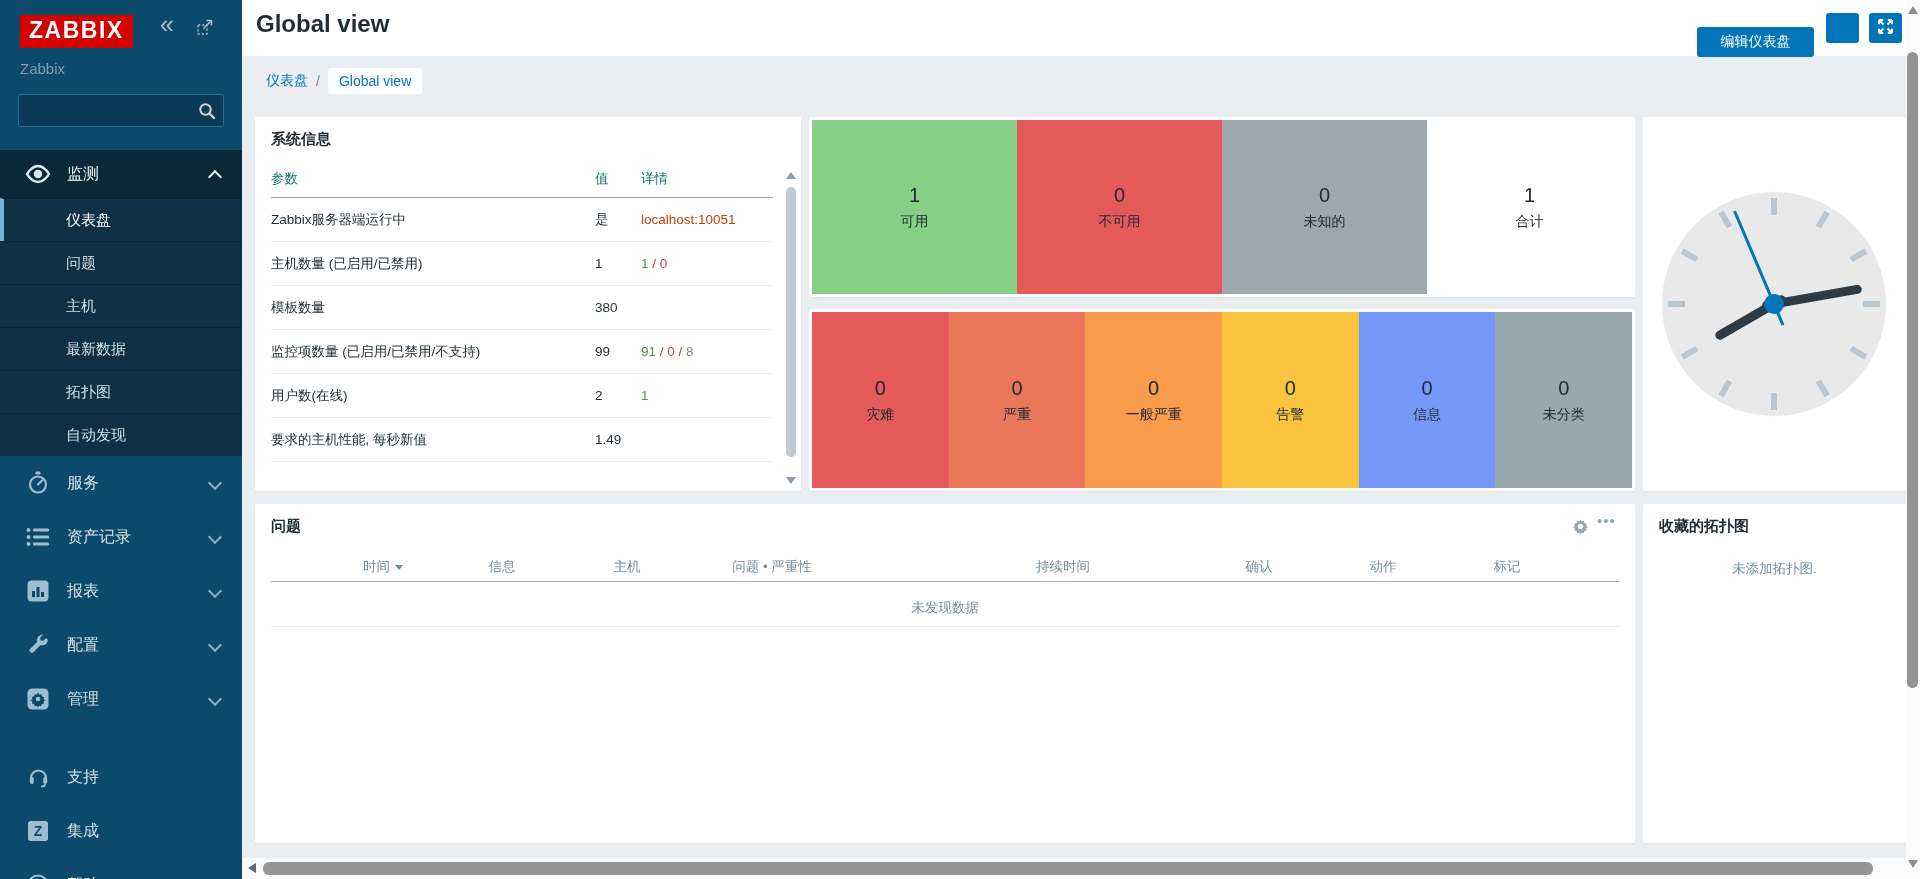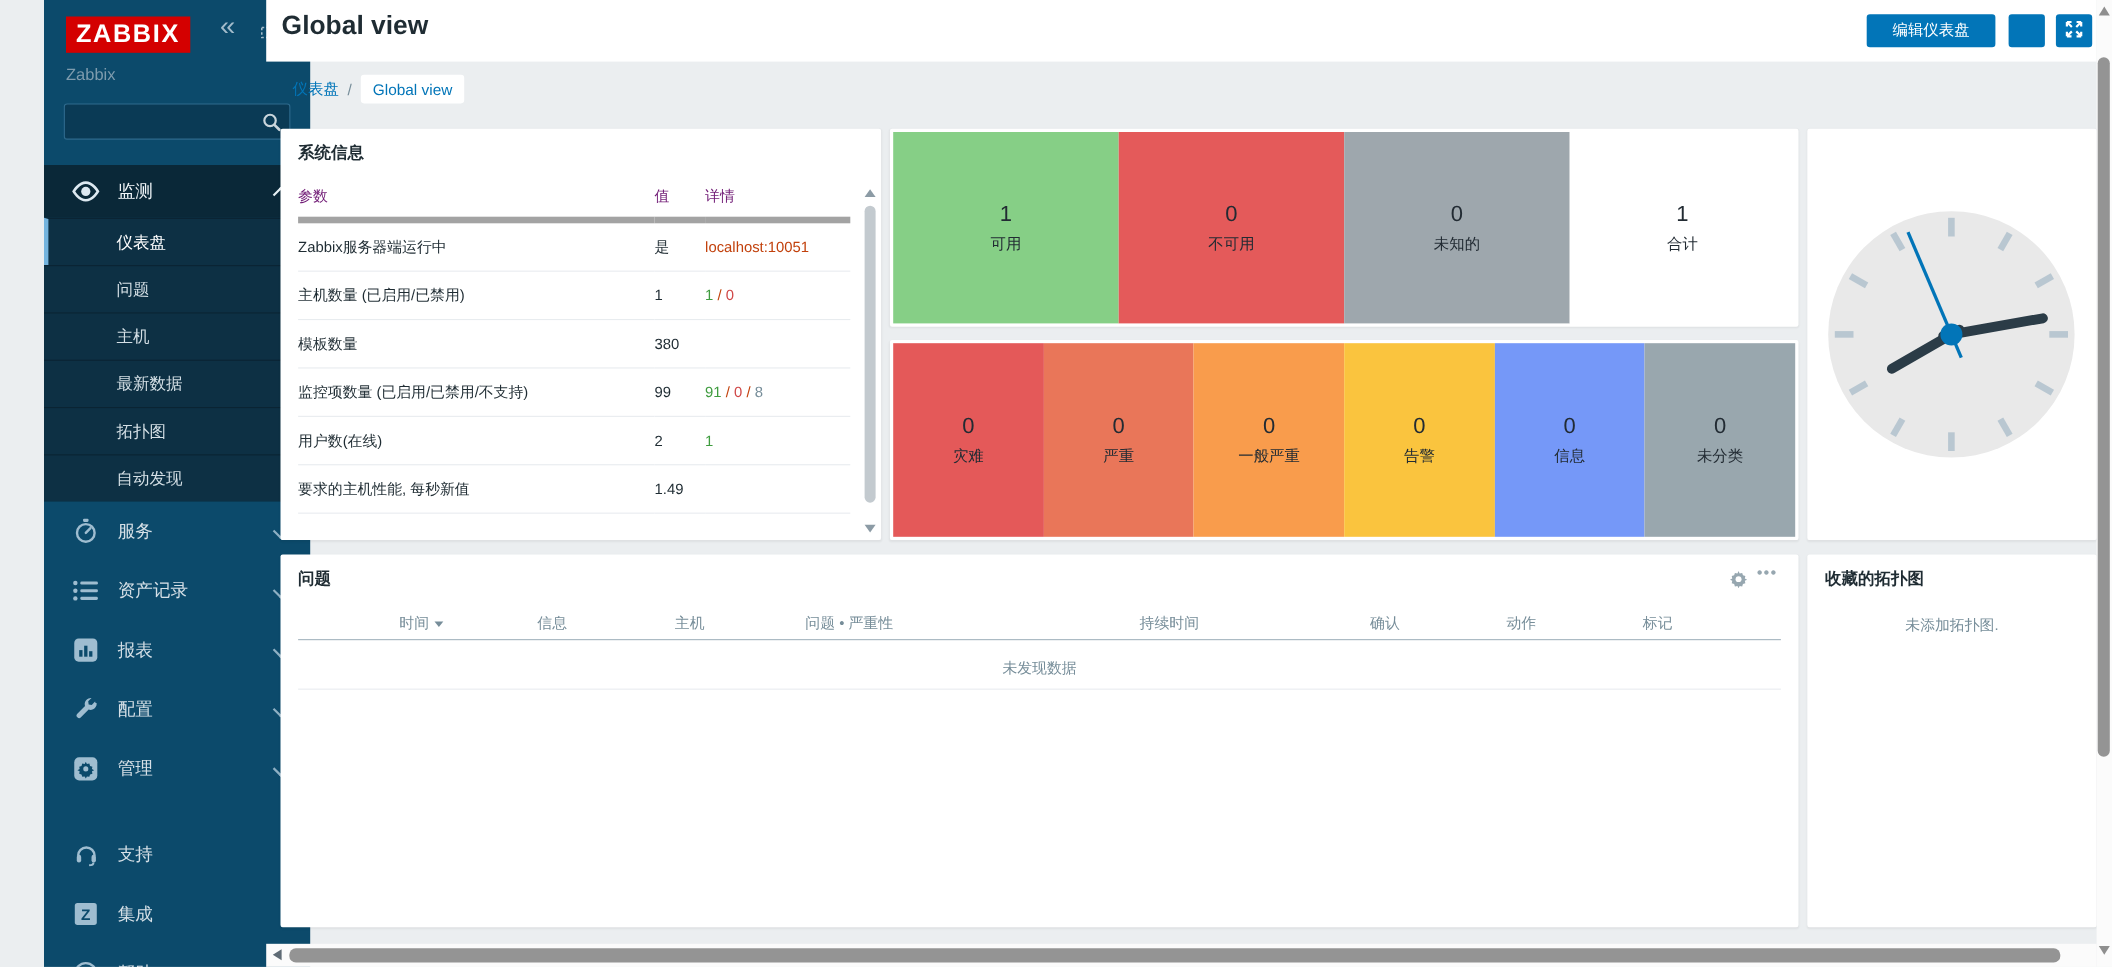--- a/index.html
+++ b/index.html
@@ -1,20 +1,20 @@
 <!DOCTYPE html>
 <html><head>
 <meta charset="utf-8">
 <style>
   html,body{margin:0;padding:0;overflow:hidden;}
   body{width:1920px;height:879px;position:relative;background:#EBEEF0;
        font-family:"Liberation Sans","DejaVu Sans",sans-serif;color:#1F2C33;}
 
   
-  .sidebar{position:absolute;left:0;top:0;width:242px;height:879px;background:#0C4A6B;overflow:hidden;margin-left:40px;}
+  .sidebar{position:absolute;left:0;top:0;width:242px;height:879px;background:#0C4A6B;overflow:hidden;}
   .logo{position:absolute;left:20px;top:15px;background:#D40000;color:#fff;font-weight:bold;
         font-size:23px;letter-spacing:1.5px;padding:2px 9px 4px;cursor:pointer;}
   .collapse-btn{position:absolute;left:160px;top:12px;font-size:25px;color:#A3BCCB;cursor:pointer;line-height:1;}
   .popout-btn{position:absolute;left:196px;top:18px;color:#A3BCCB;cursor:pointer;}
   .brand-sub{position:absolute;left:20px;top:60px;font-size:15px;color:#7E9CAE;}
   .search{position:absolute;left:18px;top:94px;width:206px;height:33px;background:#0A3A55;
           border:1px solid #2E6A8D;border-radius:3px;box-sizing:border-box;color:#fff;
           padding:0 32px 0 10px;font-size:14px;outline:none;}
   .search-icon{position:absolute;left:198px;top:102px;}
 
@@ -30,41 +30,41 @@
   .submenu{background:#0D3044;}
   .sitem{position:relative;height:42px;display:flex;align-items:center;border-top:1px solid #0A2433;cursor:pointer;}
   .sitem .slabel{margin-left:66px;font-size:15px;color:#D4DFE5;}
   .sitem.active{border-left:4px solid #74B4DE;}
   .sitem.active .slabel{margin-left:62px;color:#fff;}
   .footer-menu{position:absolute;left:0;top:750px;width:242px;}
 
   
   .topbar{position:absolute;left:242px;top:0;width:1664px;height:56px;background:#fff;}
   .page-title{position:absolute;left:14px;top:10px;font-size:24px;font-weight:600;color:#1F2C33;}
-  .edit-btn{position:absolute;left:1455px;top:13px;width:117px;height:30px;background:#0275B8;color:#fff;
+  .edit-btn{position:absolute;left:1455px;top:27px;width:117px;height:30px;background:#0275B8;color:#fff;
             border:none;border-radius:3px;font-size:14px;cursor:pointer;font-family:inherit;}
   .icon-btn{position:absolute;top:13px;width:33px;height:30px;background:#0275B8;border:none;border-radius:3px;
             cursor:pointer;display:flex;flex-direction:column;justify-content:center;align-items:center;}
   .icon-btn.burger{left:1584px;}
   .icon-btn.fs{left:1627px;}
   .bar{width:17px;height:3px;background:#fff;border-radius:1px;margin:2px 0;}
 
   
   .crumbs{position:absolute;left:266px;top:66px;height:30px;display:flex;align-items:center;font-size:14px;}
   .crumb-link{color:#0275B8;cursor:pointer;text-decoration:none;}
   .crumb-sep{color:#768D99;margin:0 8px;}
   .crumb-chip{background:#fff;border-radius:3px;padding:5px 11px;color:#0275B8;cursor:pointer;}
 
   
   .widget{position:absolute;background:#fff;border-radius:2px;box-shadow:0 1px 2px rgba(0,0,0,.06);}
   .w-title{position:absolute;left:16px;top:13px;font-size:15px;font-weight:bold;color:#1F2C33;}
 
   #w-sysinfo{left:255px;top:117px;width:546px;height:374px;}
   .si-table{position:absolute;left:16px;top:44px;width:502px;border-collapse:collapse;font-size:13.5px;}
-  .si-table th{text-align:left;font-weight:normal;color:#701a75;padding:9px 0;border-bottom:6px solid #a3a3a3;}
+  .si-table th{text-align:left;font-weight:normal;color:#0f766e;padding:9px 0;border-bottom:1px solid #a3a3a3;}
   .si-table td{padding:12.5px 0;border-bottom:1px solid #E8ECEF;color:#1F2C33;}
   .col-param{width:324px;}.col-val{width:46px;}
   .c-green{color:#3F9C3F;}.c-red{color:#D04848;}.c-gray{color:#768D99;}.c-dark{color:#c2410c;}
   .mini-scroll-up{position:absolute;left:531px;top:55px;width:0;height:0;
     border-left:5px solid transparent;border-right:5px solid transparent;border-bottom:7px solid #8C9BA5;}
   .mini-scroll-down{position:absolute;left:531px;top:360px;width:0;height:0;
     border-left:5px solid transparent;border-right:5px solid transparent;border-top:7px solid #8C9BA5;}
   .mini-thumb{position:absolute;left:531px;top:70px;width:10px;height:270px;background:#C3CACF;border-radius:5px;}
 
   #w-avail{left:809px;top:117px;width:826px;height:180px;}

